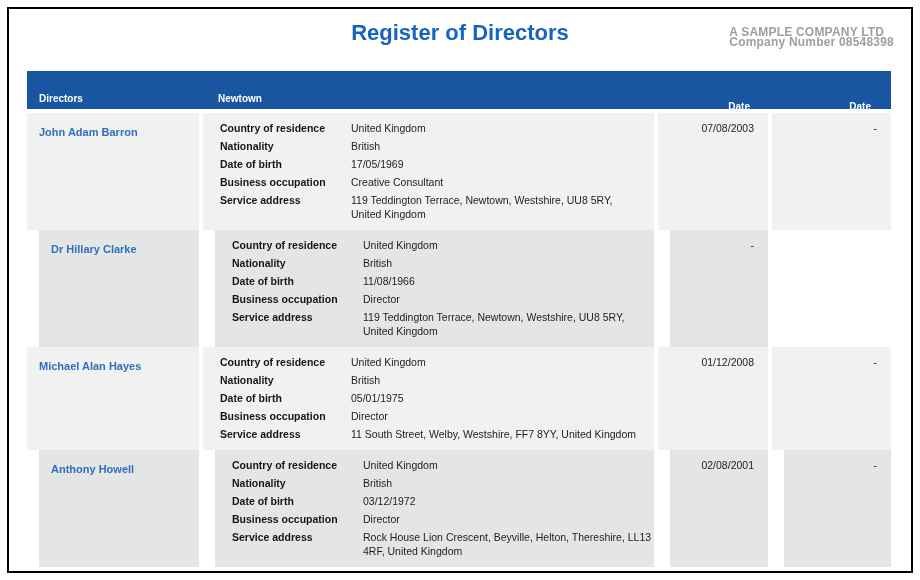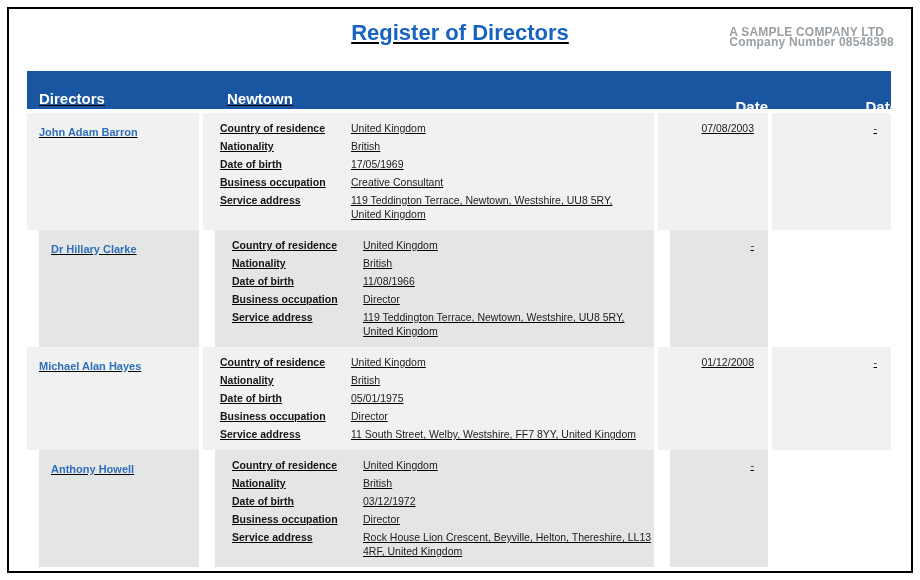--- a/index.html
+++ b/index.html
@@ -8,21 +8,20 @@
     background: #ffffff;
     font-family: "Liberation Sans", sans-serif;
     overflow: hidden;
   }
   .page {
     position: absolute;
     left: 7px; top: 7px;
     width: 906px; height: 566px;
     border: 2px solid #000000;
     background: #ffffff;
-    text-decoration: underline;
   }
   .doc-header {
     position: relative;
     margin-top: 12px;
     height: 34px;
   }
   .title {
     text-align: center;
     font-size: 22px;
     font-weight: bold;
@@ -39,26 +38,26 @@
     line-height: 10px;
     letter-spacing: 0.2px;
   }
   .table {
     margin: 16px 17px 0 18px;
     width: 864px;
   }
   .thead {
     display: grid;
     grid-template-columns: 172px 451px 110px 119px;
-    column-gap: 11px;
+    column-gap: 2px;
     align-items: center;
     height: 38px;
     background: var(--header-bg);
     color: #ffffff;
-    font-size: 15px;
+    font-size: 10px;
     font-weight: bold;
     line-height: 13px;
   }
   .th-directors { padding-left: 12px; }
   .th-details   { padding-left: 17px; }
   .th-date      { text-align: right; padding-right: 14px; }
   .th-date span { display: inline-block; max-width: 72px; margin-top: 29px; }
   .tbody {
     display: flex;
     flex-direction: column;
@@ -222,19 +221,22 @@
   <div class="dvalue">03/12/1972</div>
 
   <div class="dlabel">Business occupation</div>
   <div class="dvalue">Director</div>
 
   <div class="dlabel">Service address</div>
   <div class="dvalue">Rock House Lion Crescent, Beyville, Helton, Thereshire, LL13 4RF, United Kingdom</div>
 </div>
     </div>
     <div class="cell c-date dark">
+      <span>02/08/2001</span>
+    </div>
+    <div class="cell c-date dark">
       <span>-</span>
     </div>
   </div>
 </div>
   </div>
 
 </div>
 
 </body></html>

